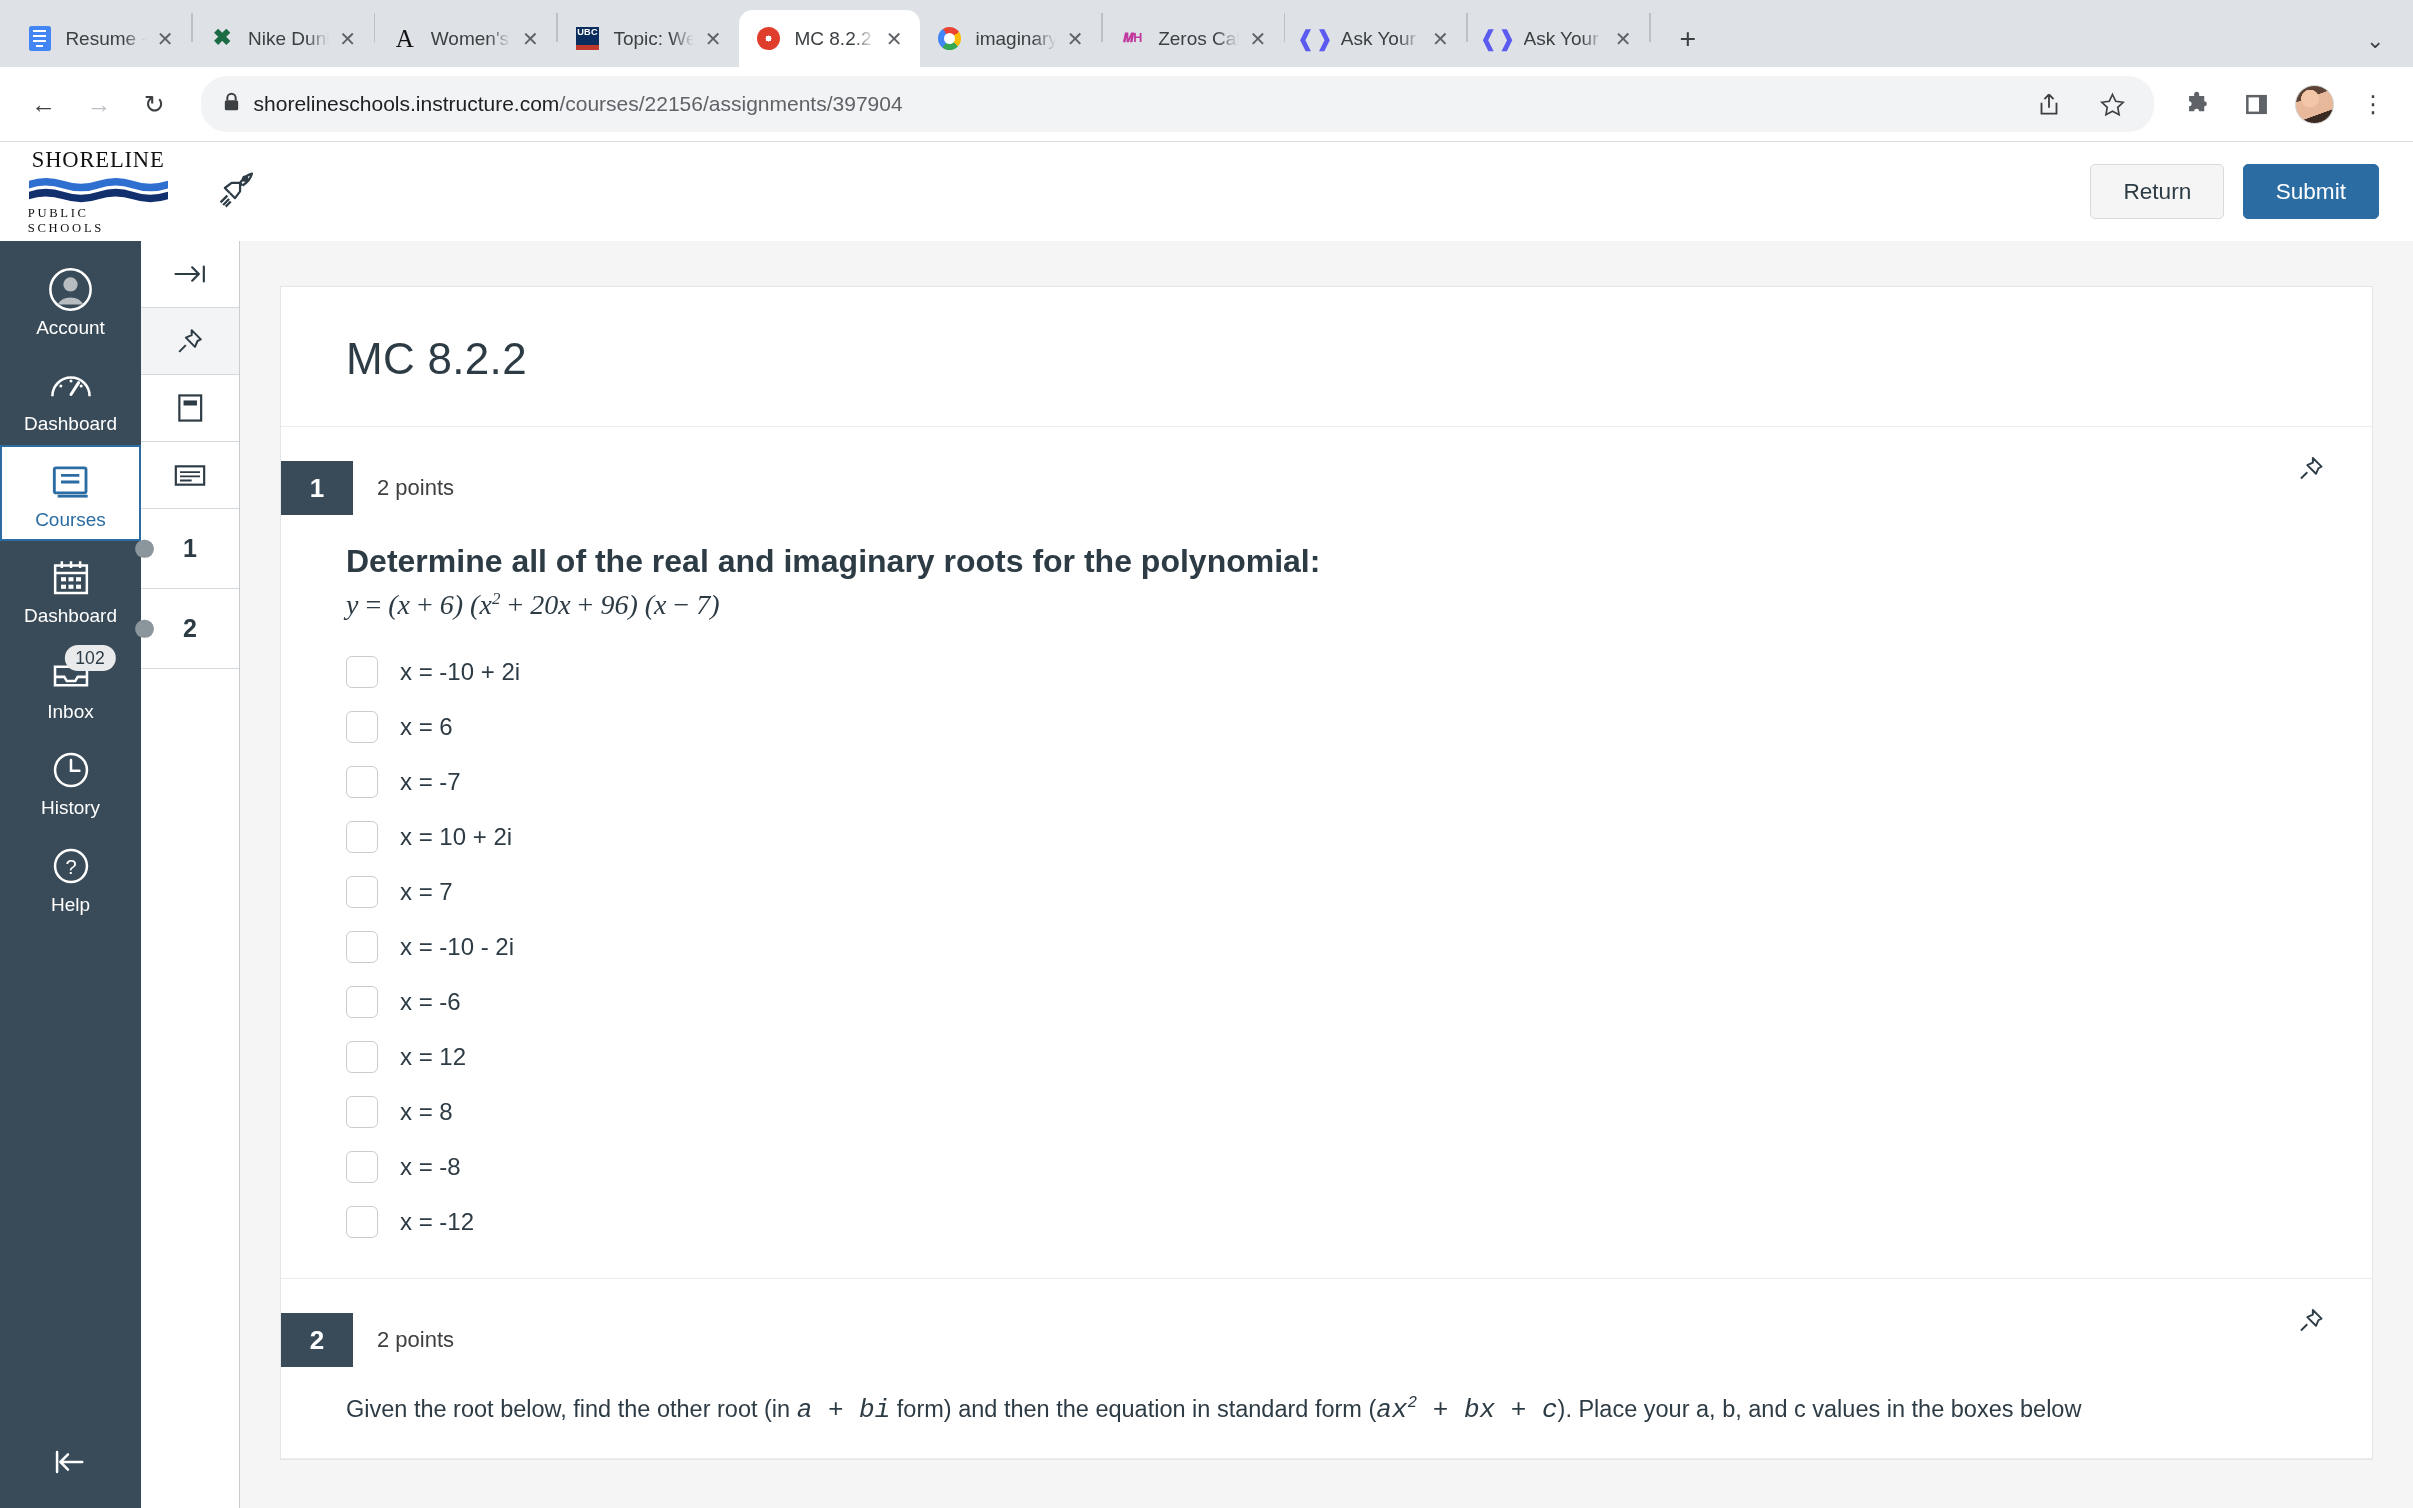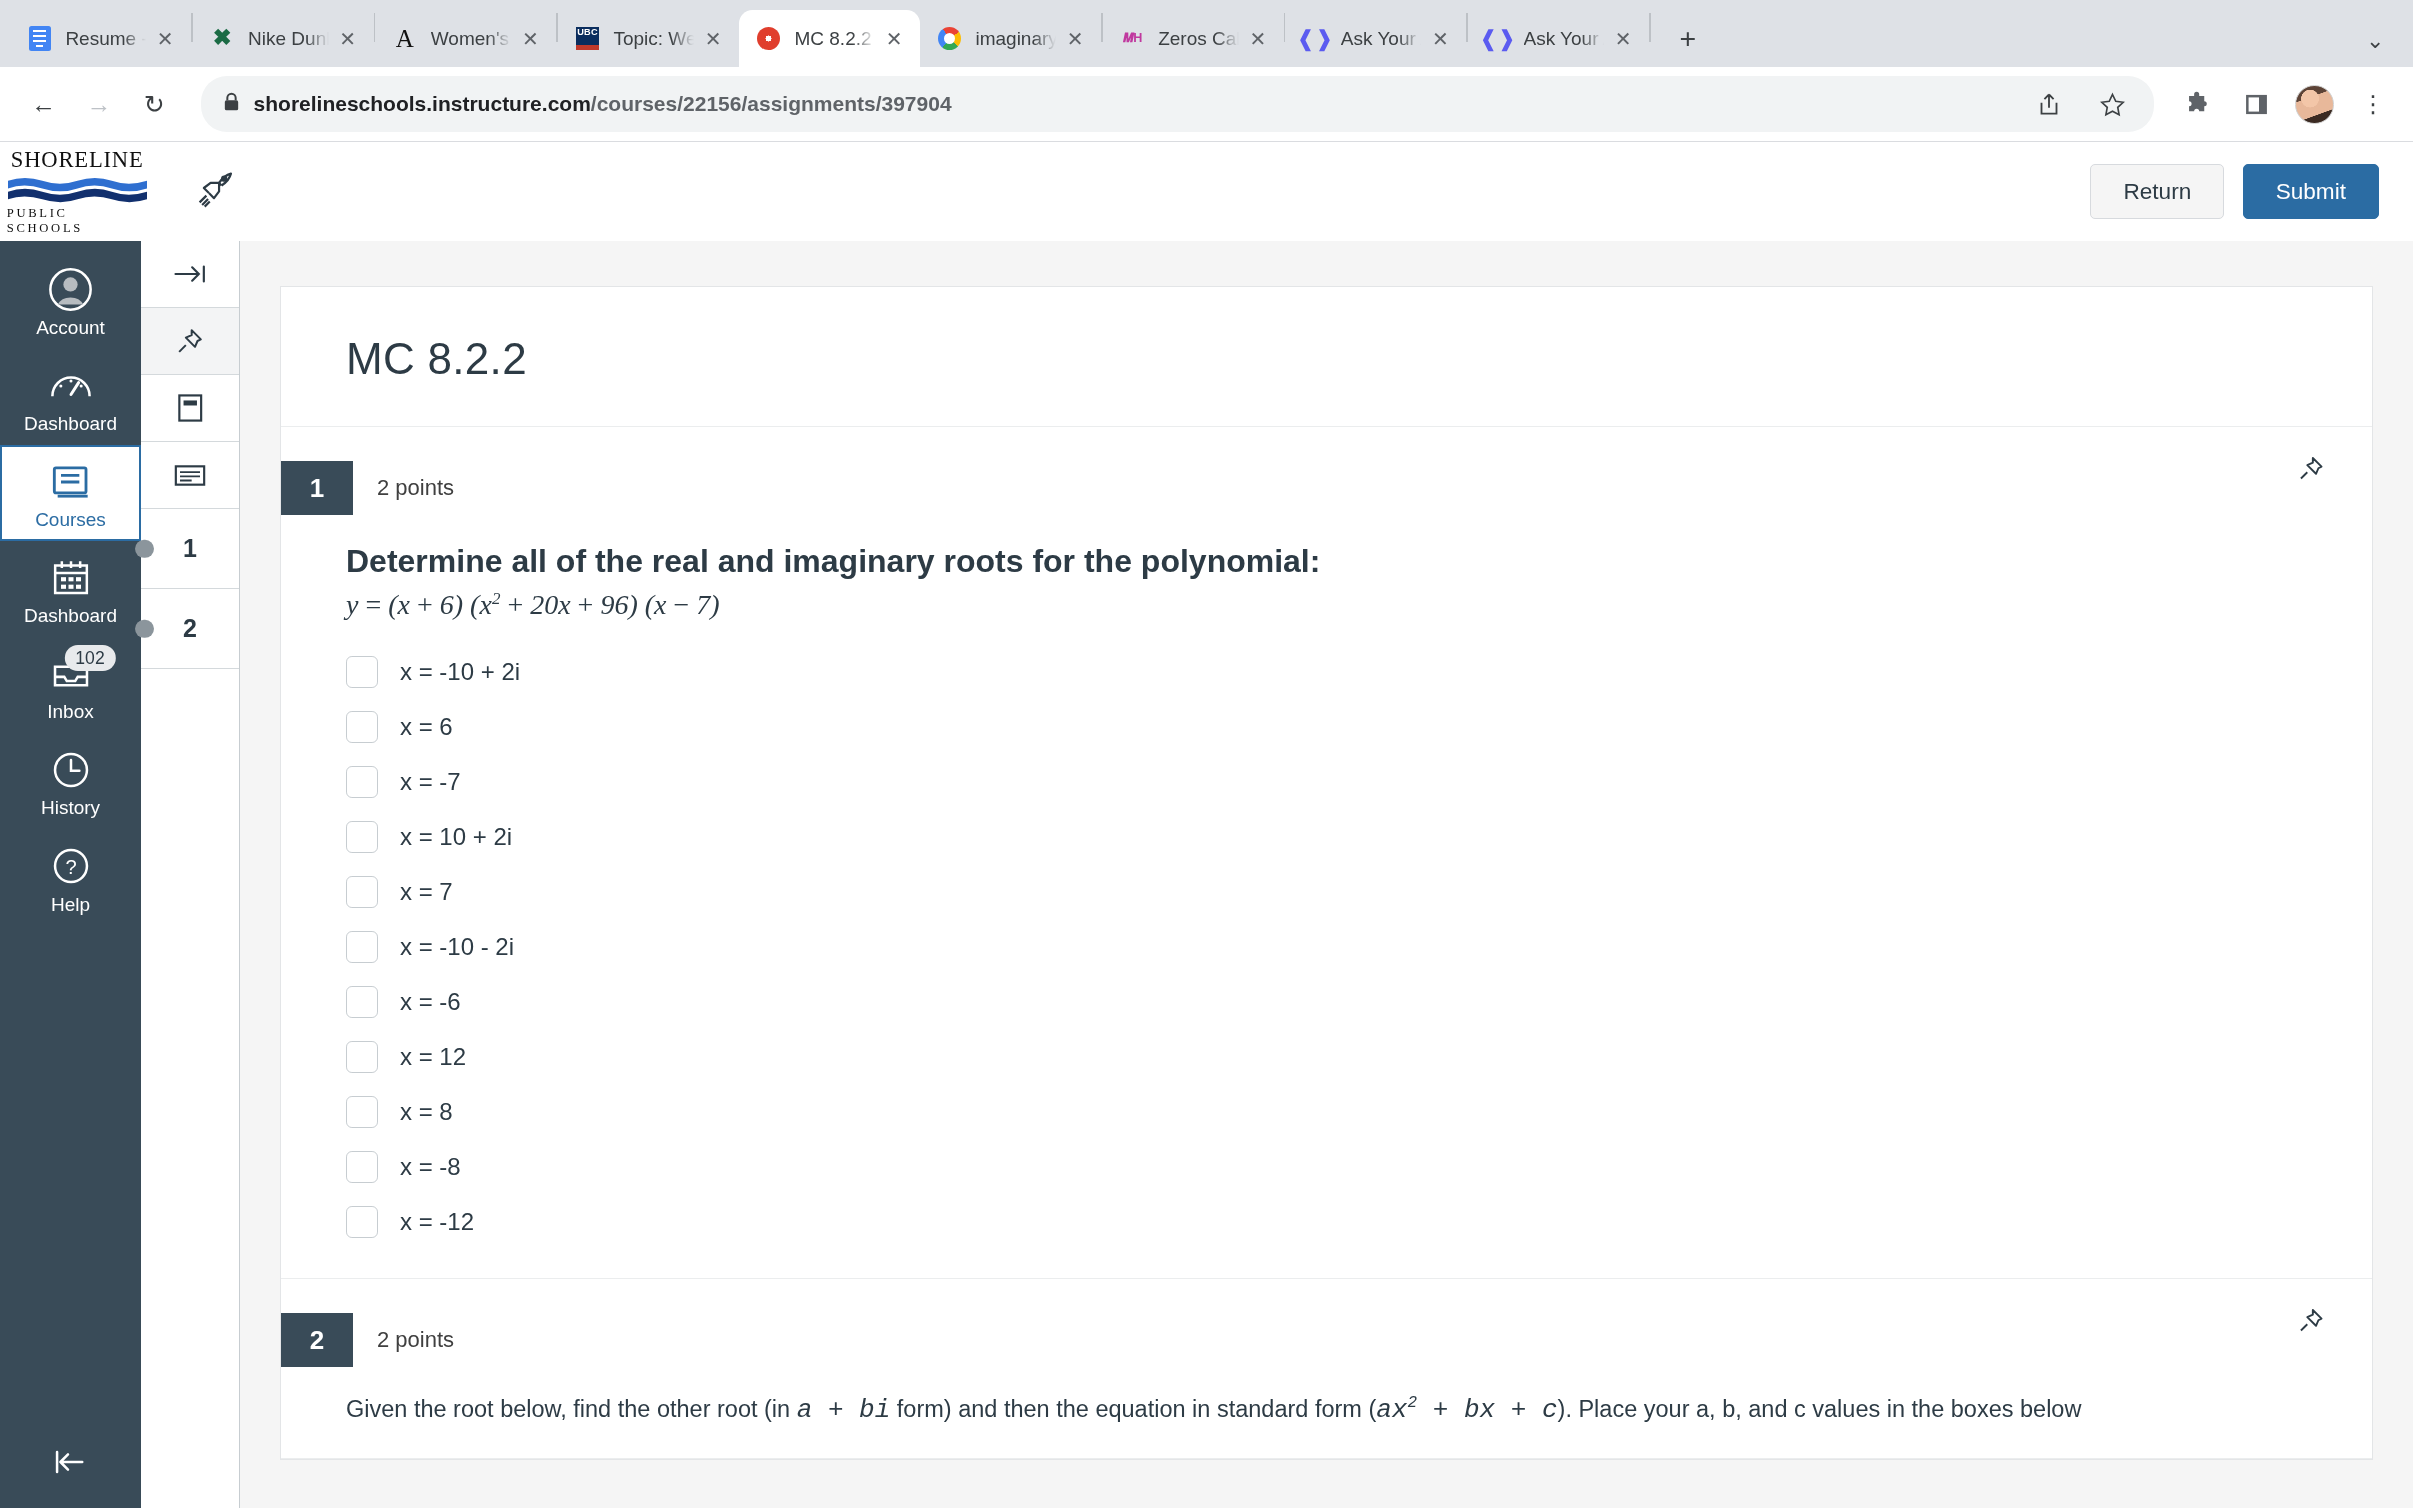--- a/index.html
+++ b/index.html
@@ -77,41 +77,42 @@
 
   .toolbar {
     height: 75px; background: #ffffff; display: flex; align-items: center;
     padding: 0 20px; flex: 0 0 75px; border-bottom: 0.8px solid #dadce0;
   }
   .navbtn { width:47px;height:47px;display:flex;align-items:center;justify-content:center;
             font-size:25px;color:#3c4043;margin-right:8.4px;}
   .navbtn.dim { color:#bdc1c6; }
   .omnibox {
     flex: 1 1 auto; height: 56px; background:#f1f3f4; border-radius:26px;
-    display:flex; align-items:center; padding: 0 17px 0 22px; margin: 0 15px; font-weight: bold;
+    display:flex; align-items:center; padding: 0 17px 0 22px; margin: 0 15px;
   }
   .omnibox .lock { font-size: 18.4px; margin-right: 13.4px; color:#3c4043; }
   .omnibox .url { font-size: 21px; color:#202124; white-space:nowrap; }
   .omnibox .url .path { color: #5f6368; }
   .omnibox .obicons { margin-left:auto; display:flex; align-items:center; gap:23.5px; padding-right:5px;}
   .tb-icon { width:40px;height:40px;display:flex;align-items:center;justify-content:center;
              font-size:23.5px;color:#3c4043;}
   .avatar-img {
     width:39px;height:39px;border-radius:50%;
     background: radial-gradient(circle at 38% 34%, #f3c6a8 0 26%, transparent 27%),
                 linear-gradient(160deg,#5d4336 0 32%, #e8b89a 33% 72%, #3b2a22 73% 100%);
     border: 0.8px solid #d0d0d0;
   }
   .toolbar-right { display:flex; align-items:center; gap:18.4px; margin-left:8.4px;}
 
   
   .app { flex: 1 1 auto; display:flex; flex-direction:column; min-height:0; background:#fff;}
   .app-header {
     height: 99px; flex:0 0 99px; background:#fff; display:flex; align-items:center;
     padding: 0 34px 0 0;
+    margin-left: 21px;
   }
   .brand { display:flex; align-items:center; padding-left: 6.7px; }
   .logo { width: 141px; display:flex; flex-direction:column; align-items:center; }
   .logo .logo-top { font-family:"Liberation Serif", serif; font-size:22.6px; letter-spacing:0.8px; color:#111; }
   .logo .waves { width:139px; height:28.5px; margin: 2.5px 0; position:relative; overflow:hidden;}
   .logo .logo-bot { font-family:"Liberation Serif", serif; font-size:12.6px; letter-spacing:2.7px; color:#111;}
   .rocket { margin-left: 44px; font-size: 35px; color:#2d3b45; }
   .header-actions { margin-left:auto; display:flex; align-items:center; gap:18.4px; }
   .btn {
     font-size: 22.6px; border-radius: 5px; padding: 13.4px 32px; cursor:pointer;

